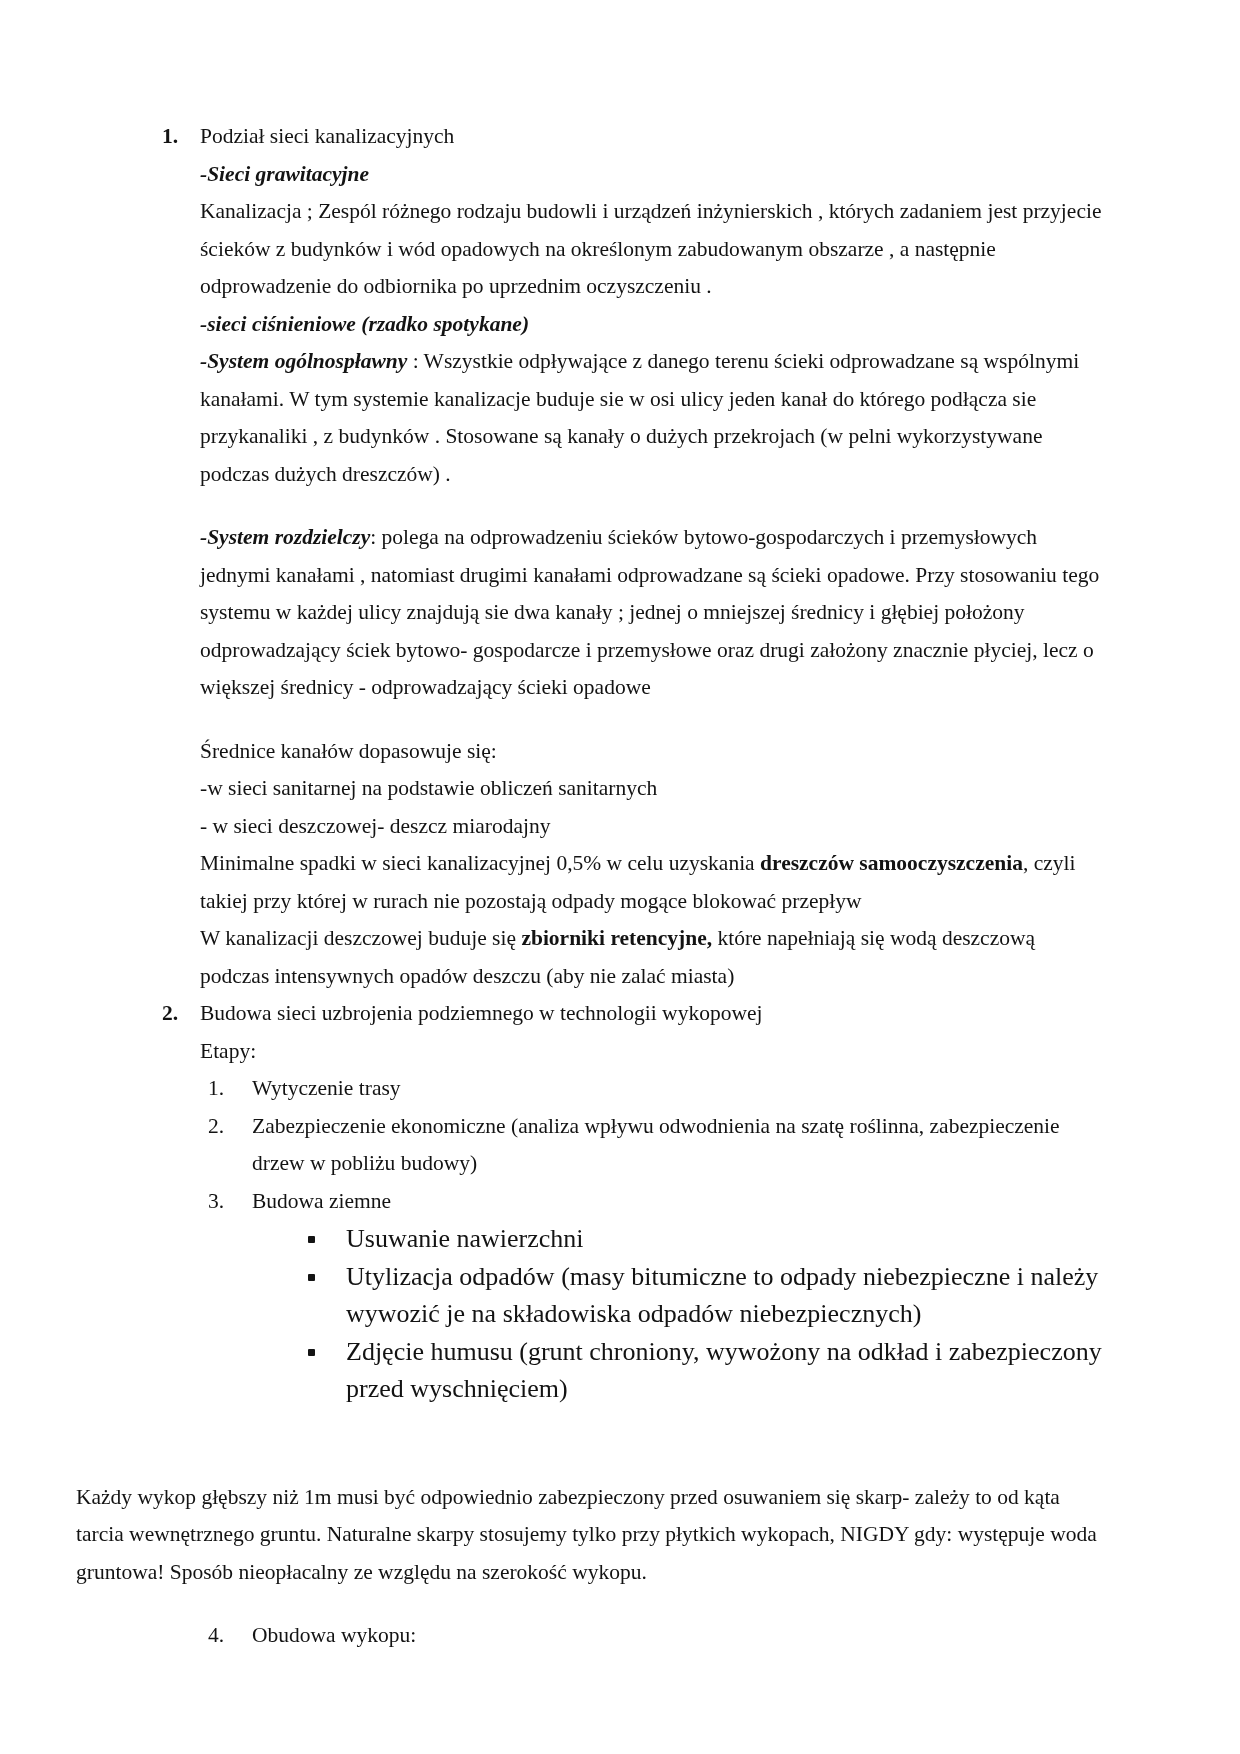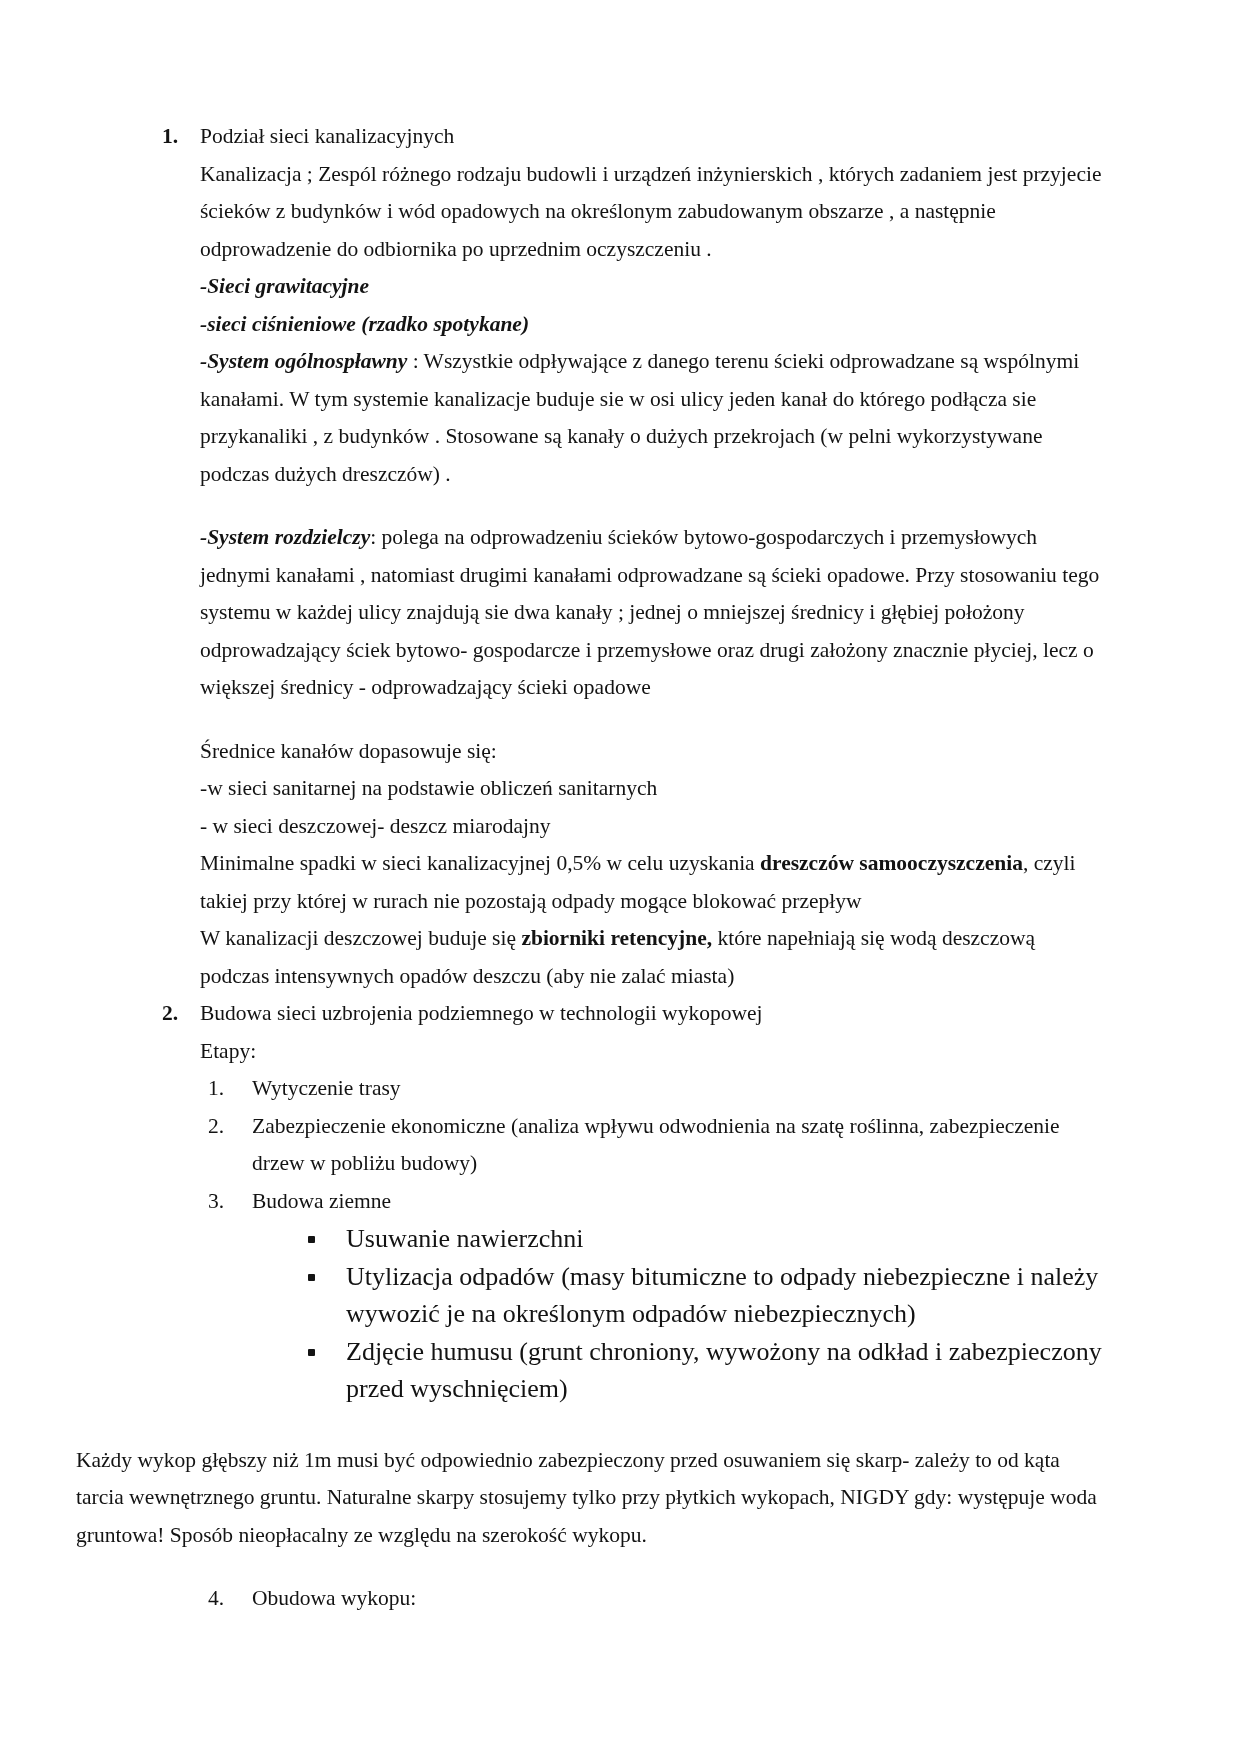--- a/index.html
+++ b/index.html
@@ -100,35 +100,35 @@
   .bullet-item .dot {
     position: absolute;
     left: 18px;
     top: 16px;
     width: 7px;
     height: 7px;
     background: #141414;
     border-radius: 1px;
   }
   .indent-3 { padding-left: 90px; }
-  .flush    { padding-left: 0; }
+  .flush    { padding-left: 0; margin-top: 37px; }
 </style>
 </head>
 <body>
 
 <div class="page">
   <div class="doc">
 
     <div class="section">
       <span class="sec-num">1.</span>
       <div class="sec-title">Podział sieci kanalizacyjnych</div>
 
+      <p class="para bi">-Sieci grawitacyjne</p>
+
       <p class="para">Kanalizacja ; Zespól różnego rodzaju budowli i urządzeń inżynierskich , których zadaniem jest przyjecie ścieków z budynków i wód opadowych na określonym zabudowanym obszarze , a następnie odprowadzenie do odbiornika po uprzednim oczyszczeniu .</p>
-
-      <p class="para bi">-Sieci grawitacyjne</p>
       <p class="para bi">-sieci ciśnieniowe (rzadko spotykane)</p>
 
       <p class="para"><span class="bi">-System ogólnospławny</span><span> : Wszystkie odpływające z danego terenu ścieki odprowadzane są wspólnymi kanałami. W tym systemie kanalizacje buduje sie w osi ulicy jeden kanał do którego podłącza sie przykanaliki , z budynków . Stosowane są kanały o dużych przekrojach (w pelni wykorzystywane podczas dużych dreszczów) .</span></p>
 
       <div class="spacer-md"></div>
 
       <div class="indent-sub">
         <p class="para"><span class="bi">-System rozdzielczy</span><span>: polega na odprowadzeniu ścieków bytowo-gospodarczych i przemysłowych jednymi kanałami , natomiast drugimi kanałami odprowadzane są ścieki opadowe. Przy stosowaniu tego systemu w każdej ulicy znajdują sie dwa kanały ; jednej o mniejszej średnicy i głębiej położony odprowadzający ściek bytowo- gospodarcze i przemysłowe oraz drugi założony znacznie płyciej, lecz o większej średnicy - odprowadzający ścieki opadowe</span></p>
       </div>
 
@@ -164,21 +164,21 @@
         </li>
       </ul>
 
       <ul class="bullet-list indent-3">
         <li class="bullet-item">
           <span class="dot"></span>
           <span>Usuwanie nawierzchni</span>
         </li>
         <li class="bullet-item">
           <span class="dot"></span>
-          <span>Utylizacja odpadów (masy bitumiczne to odpady niebezpieczne i należy wywozić je na określonym odpadów niebezpiecznych)</span>
+          <span>Utylizacja odpadów (masy bitumiczne to odpady niebezpieczne i należy wywozić je na składowiska odpadów niebezpiecznych)</span>
         </li>
         <li class="bullet-item">
           <span class="dot"></span>
           <span>Zdjęcie humusu (grunt chroniony, wywożony na odkład i zabezpieczony przed wyschnięciem)</span>
         </li>
       </ul>
     </div>
 
     <div class="spacer-lg"></div>
 

